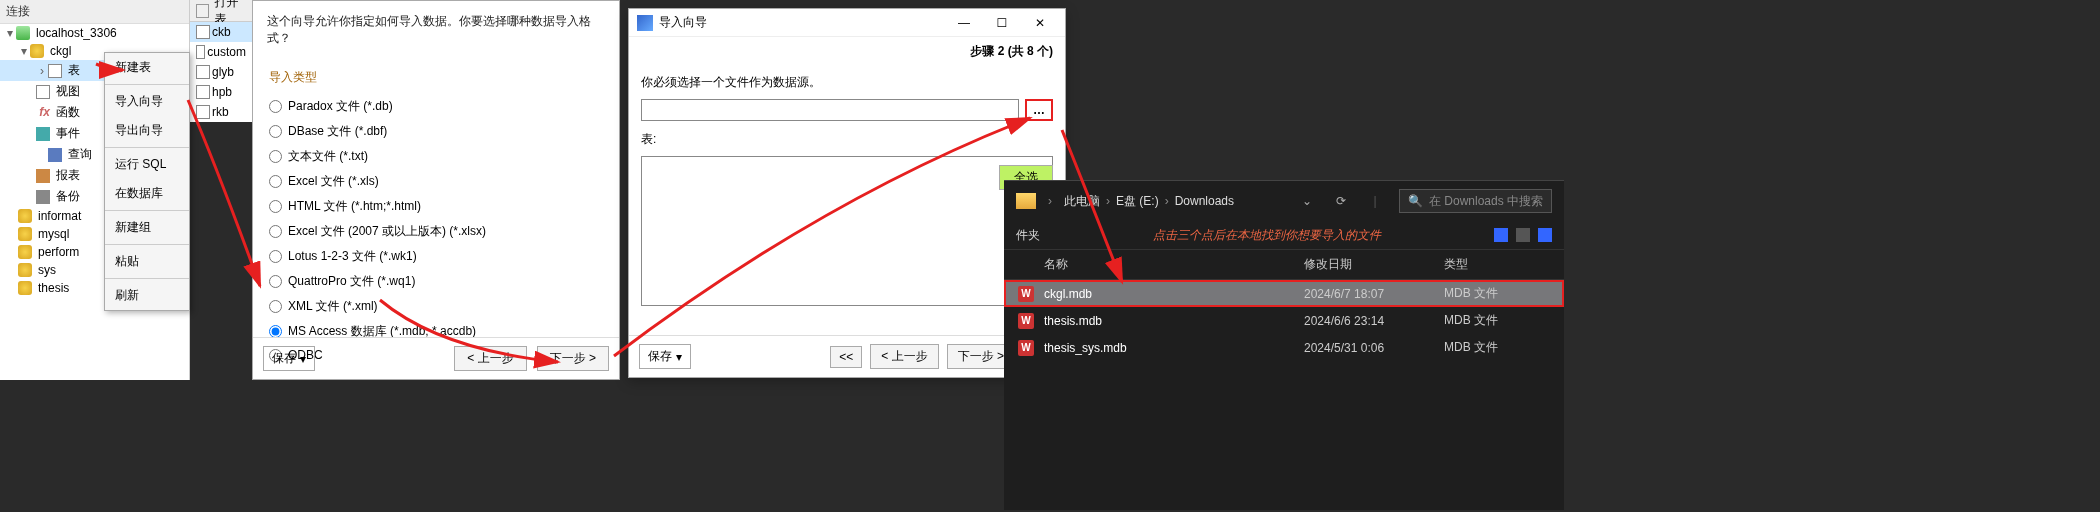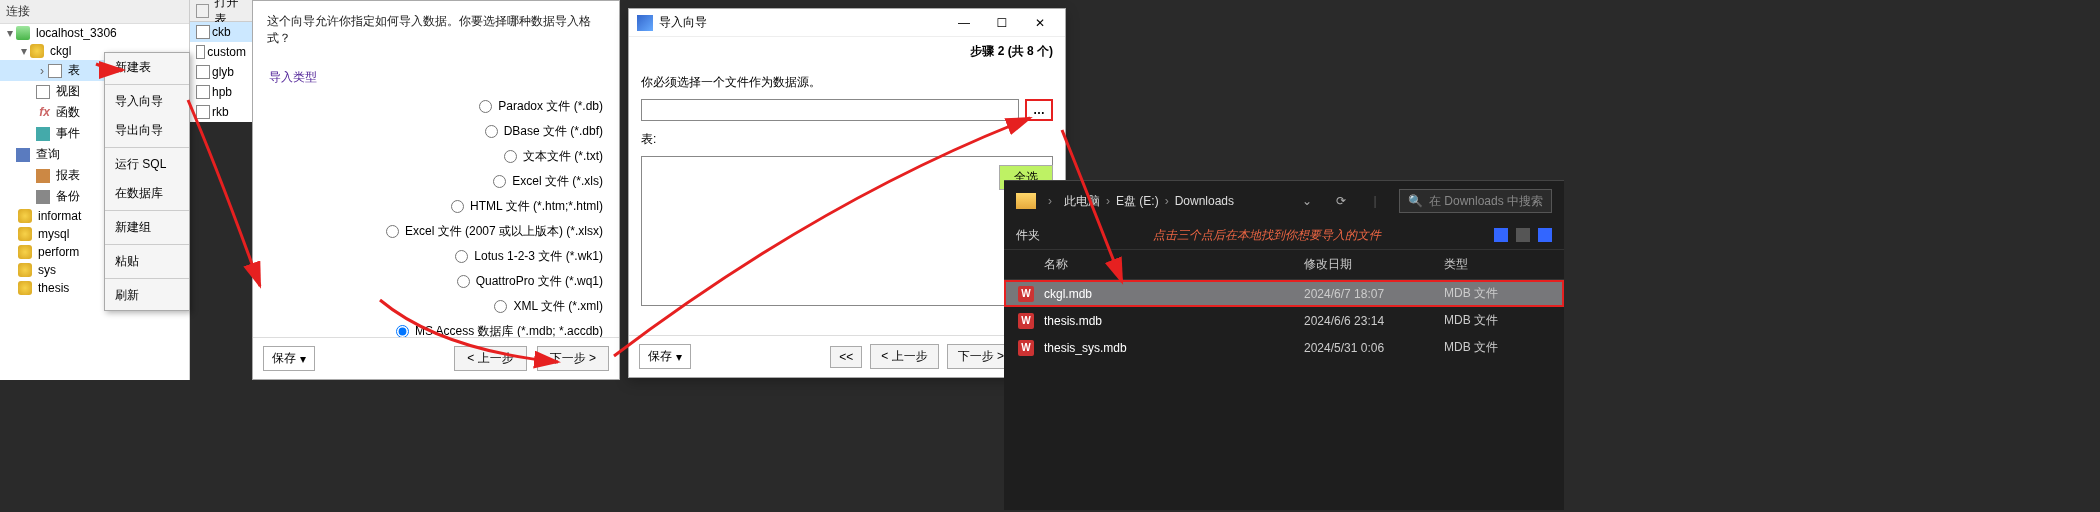--- a/index.html
+++ b/index.html
@@ -31,22 +31,22 @@
 
 
 .ctx { position:absolute; left:104px; top:52px; width:86px; background:#f5f5f5; border:1px solid #aaa; box-shadow:2px 2px 6px rgba(0,0,0,.3); }
 .ctx .i { padding:6px 10px; border-bottom:0; }
 .ctx .sep { height:1px; background:#ccc; margin:2px 0; }
 
 
 .wz1 { position:absolute; left:252px; top:0; width:368px; height:380px; background:#fff; border:1px solid #aaa; }
 .wz1 .q { padding:12px 14px; color:#222; }
 .wz1 .grp { padding:4px 16px; }
-.wz1 .grp-title { padding:10px 16px 4px; color:#4c1d95;font-family:Liberation Serif, serif; }
-.radio { display:flex; align-items:center; padding:4px 0;justify-content:flex-end; }
+.wz1 .grp-title { padding:10px 16px 4px; color:#a16207;font-family:Liberation Serif, serif; }
+.radio { display:flex; align-items:center; padding:4px 0; }
 .radio input { margin-right:6px; }
 .wz-btns { position:absolute; left:0; right:0; bottom:0; padding:8px 10px; border-top:1px solid #ddd; display:flex; align-items:center; gap:10px; }
 .wz-btns .btn { padding:3px 12px; background:#f4f4f4; border:1px solid #aaa; }
 .wz-btns .spacer { flex:1; }
 .wz-btns .save { border:1px solid #aaa; padding:3px 8px; display:flex; align-items:center; gap:4px; }
 
 
 .wz2 { position:absolute; left:628px; top:8px; width:438px; height:370px; background:#fff; border:1px solid #aaa; box-shadow:0 4px 12px rgba(0,0,0,.25); }
 .wz2 .titlebar { height:28px; display:flex; align-items:center; padding:0 8px; background:#fff; border-bottom:1px solid #eee; }
 .wz2 .titlebar .lg { width:16px; height:16px; background:linear-gradient(135deg,#36c,#6af); margin-right:6px; }
@@ -116,21 +116,21 @@
     <span class="name">视图</span>
   </div>
   <div class="tree-row" style="padding-left:36px">
     <span class="ico ico-fx">fx</span>
     <span class="name">函数</span>
   </div>
   <div class="tree-row" style="padding-left:36px">
     <span class="ico ico-evt"></span>
     <span class="name">事件</span>
   </div>
-  <div class="tree-row" style="padding-left:16px">
+  <div class="tree-row" style="padding-left:48px">
     <span class="ico ico-qry"></span>
     <span class="name">查询</span>
   </div>
   <div class="tree-row" style="padding-left:36px">
     <span class="ico ico-rpt"></span>
     <span class="name">报表</span>
   </div>
   <div class="tree-row" style="padding-left:36px">
     <span class="ico ico-bak"></span>
     <span class="name">备份</span>

